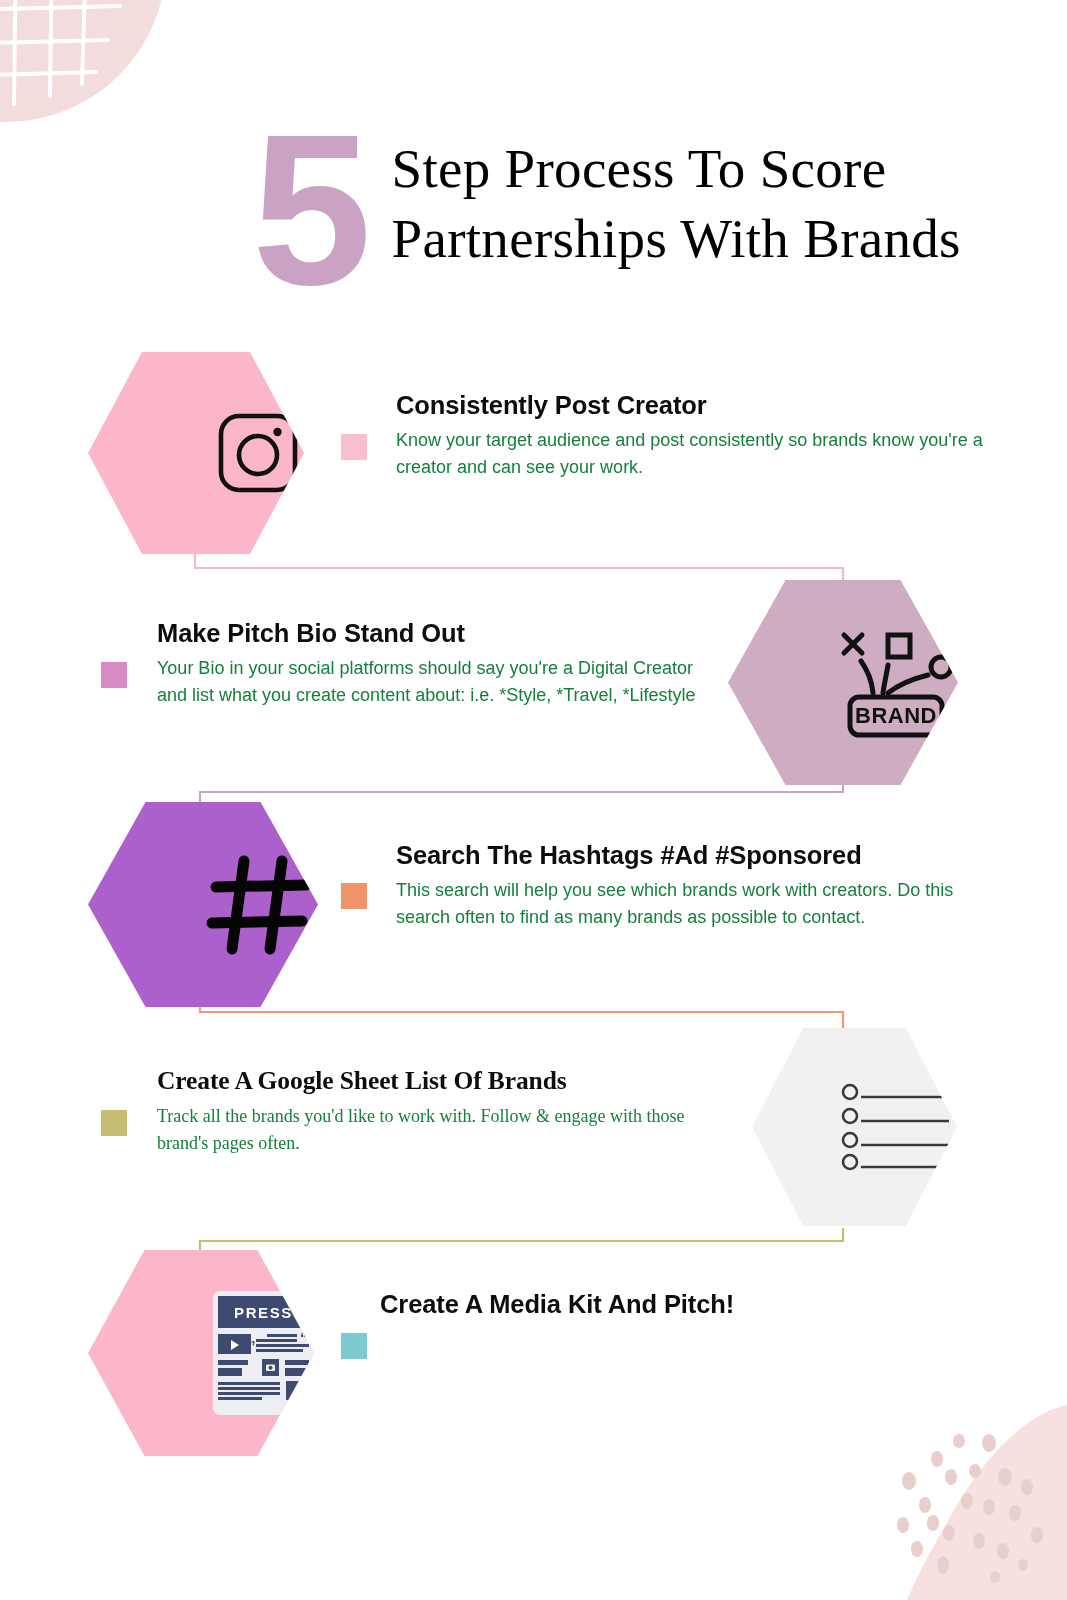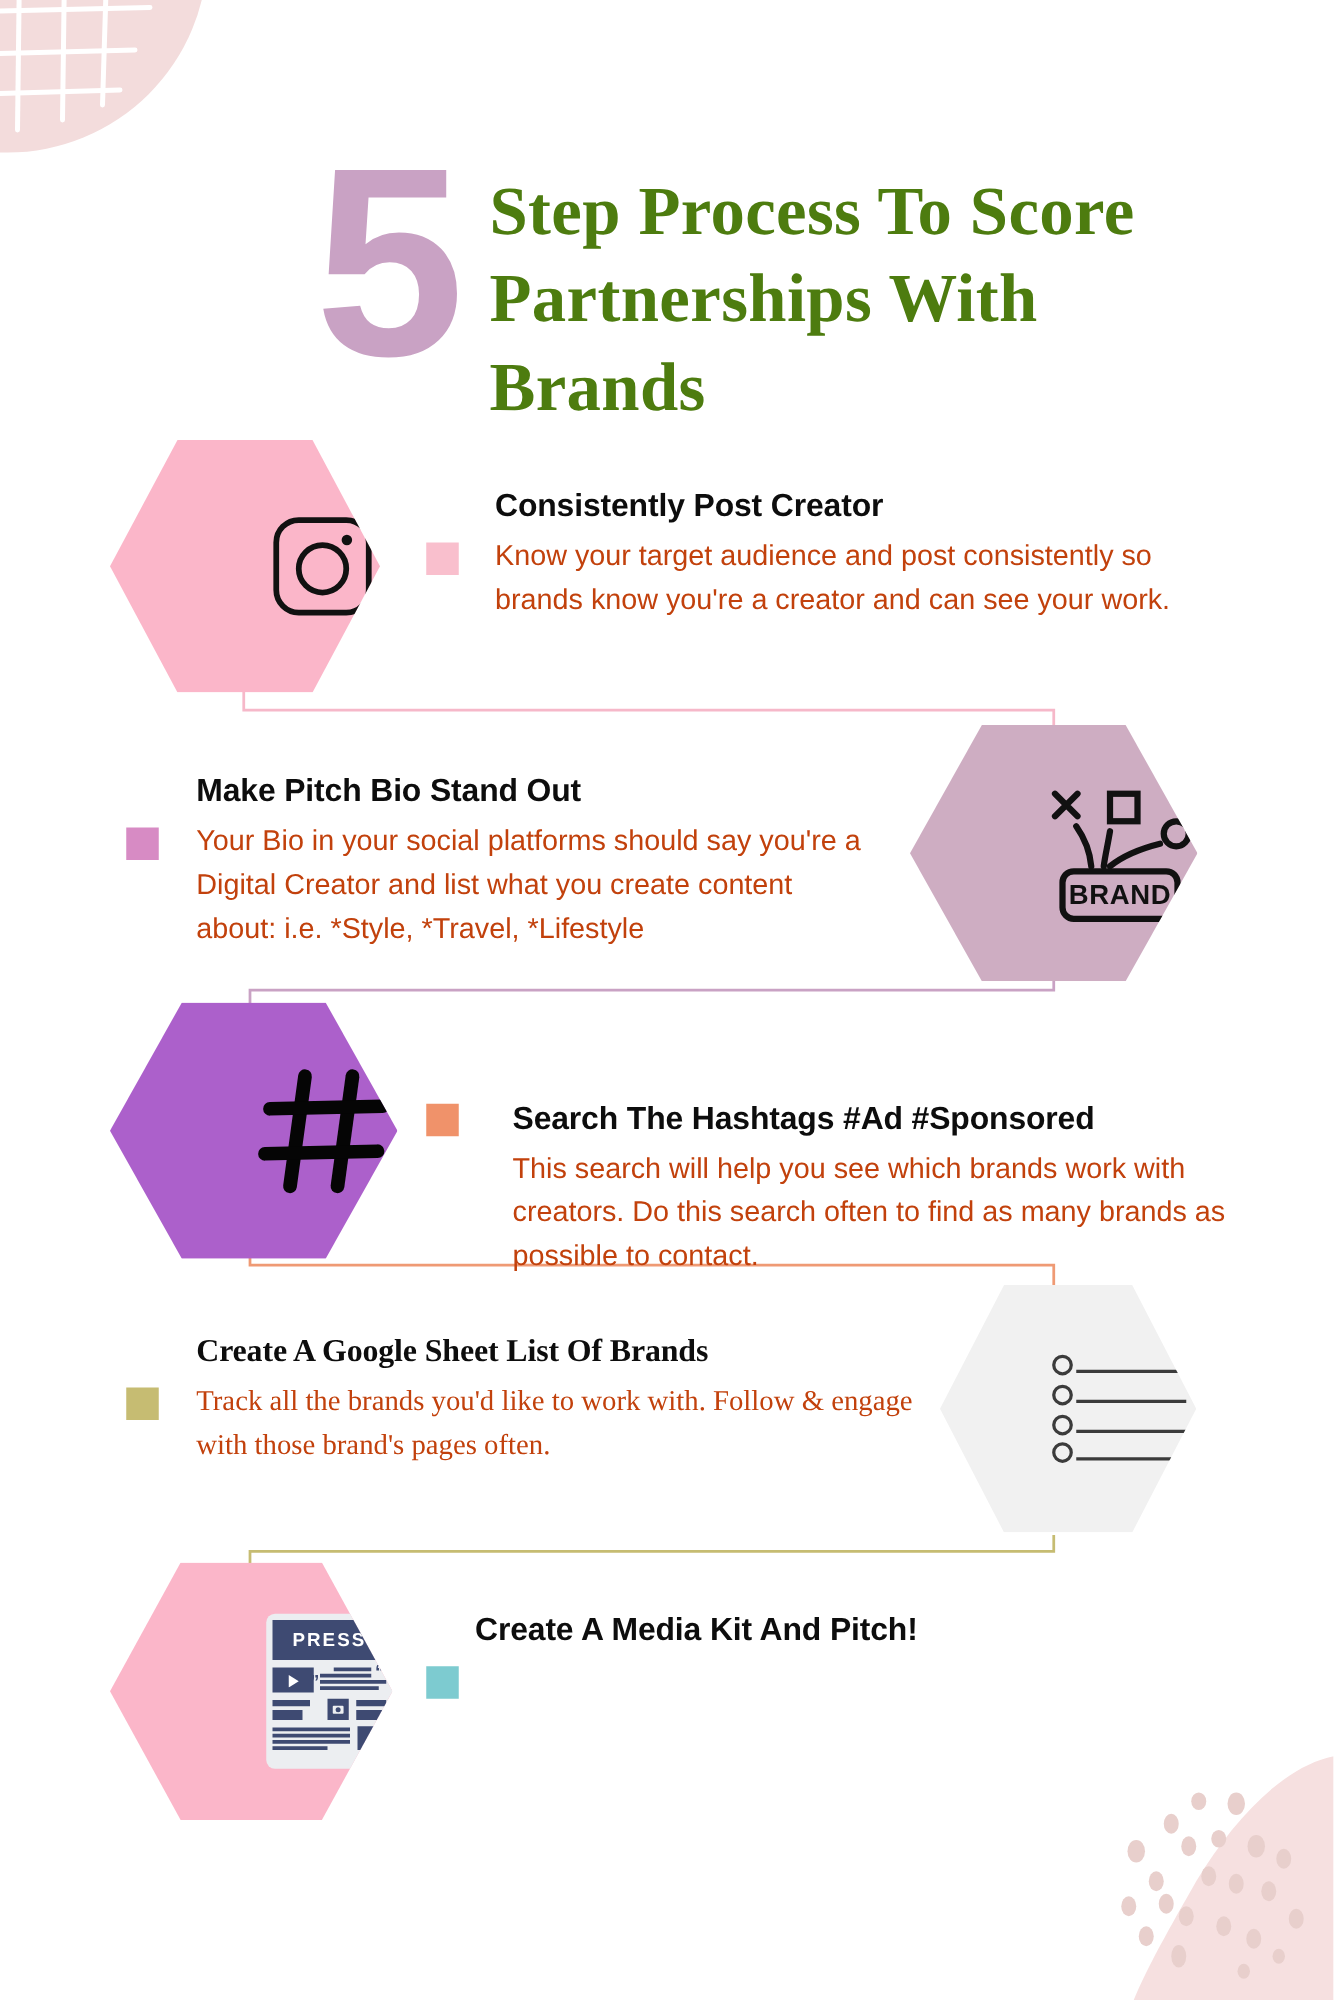--- a/index.html
+++ b/index.html
@@ -34,22 +34,22 @@
     font-weight:bold;
     font-size:215px;
     line-height:0.86;
     color:#c9a2c4;
     letter-spacing:-6px;
   }
   .title {
     font-family:"Liberation Serif", serif;
     font-size:55px;
     line-height:1.28;
-    color:#4d7c0f;
-    font-weight:bold;
+    color:#000000;
+    font-weight:normal;
     padding-top:16px;
     padding-left:26px;
     letter-spacing:0.3px;
   }
 
   
   .conn { position:absolute; }
 
   
   .step { position:absolute; }
@@ -63,22 +63,22 @@
   .text-block { position:absolute; }
   .step-title {
     font-size:25.5px;
     font-weight:bold;
     color:#0d0d0d;
     line-height:1.2;
     letter-spacing:-0.1px;
     white-space:nowrap;
   }
   .step-body {
-    font-size:23px;
-    color:#c2410c;
+    font-size:18px;
+    color:#15803d;
     line-height:1.53;
     margin-top:6px;
   }
   .marker {
     position:absolute;
     width:26px; height:26px;
   }
 
   
   .ig-icon svg, .brand-icon svg, .hash-icon svg, .list-icon svg { display:block; }
@@ -211,21 +211,21 @@
         <g stroke="#050505" stroke-width="11" stroke-linecap="round">
           <path d="M38 8 L26 96"></path>
           <path d="M76 8 L64 96"></path>
           <path d="M10 34 L100 32"></path>
           <path d="M6 70 L96 68"></path>
         </g>
       </svg>
     </span>
   </div>
   <div class="marker" style="left:341px;top:883px;background:#f0926a;"></div>
-  <div class="text-block" style="left:410px;top:840px;width:605px;margin-top:40px;">
+  <div class="text-block" style="left:396px;top:840px;width:605px;">
     <div class="step-title">Search The Hashtags #Ad #Sponsored</div>
     <div class="step-body">This search will help you see which brands work with creators. Do this search often to find as many brands as possible to contact.</div>
   </div>
 </div>
 
 <div class="step">
   <div class="hex" style="position:absolute;left:752px;top:1028px;width:205px;height:198px;background:#f1f1f1;">
     <span class="list-icon">
       <svg width="116" height="88" viewBox="0 0 116 88">
         <g stroke="#3b3b3b" stroke-width="2.6" fill="none">

